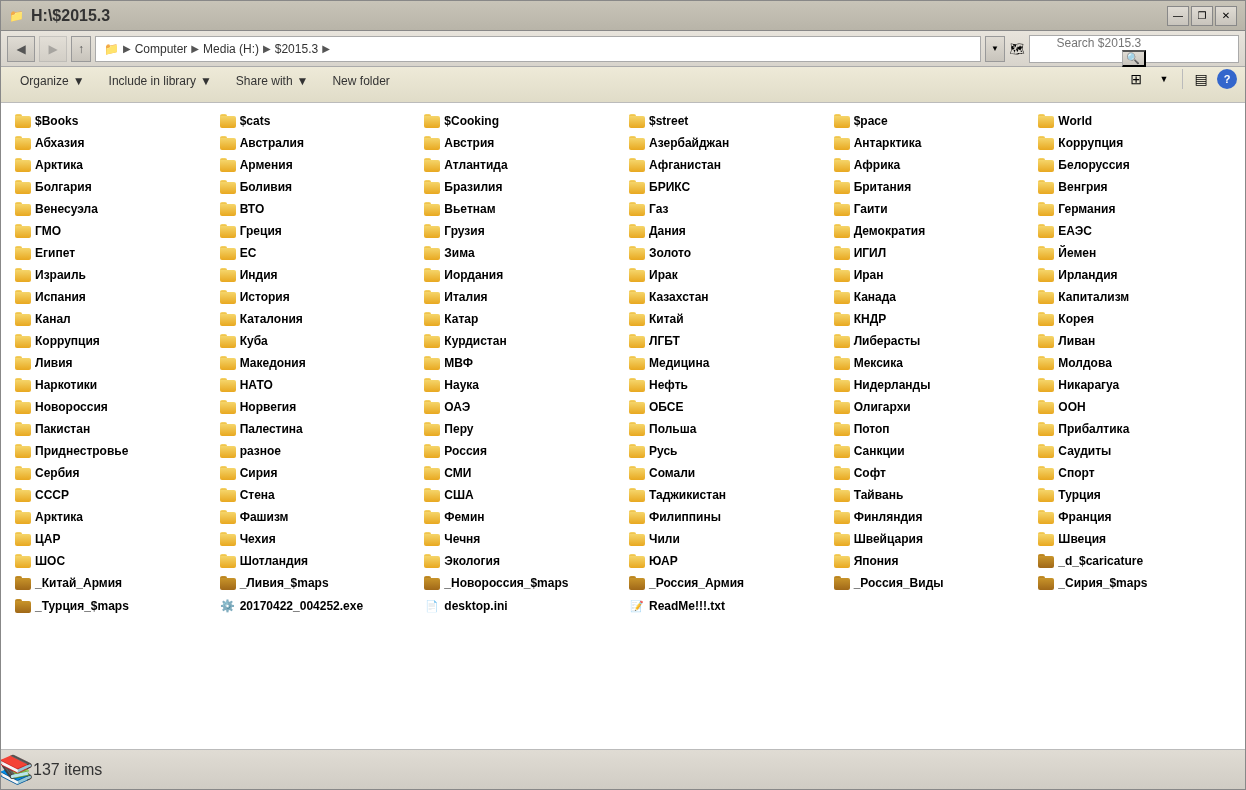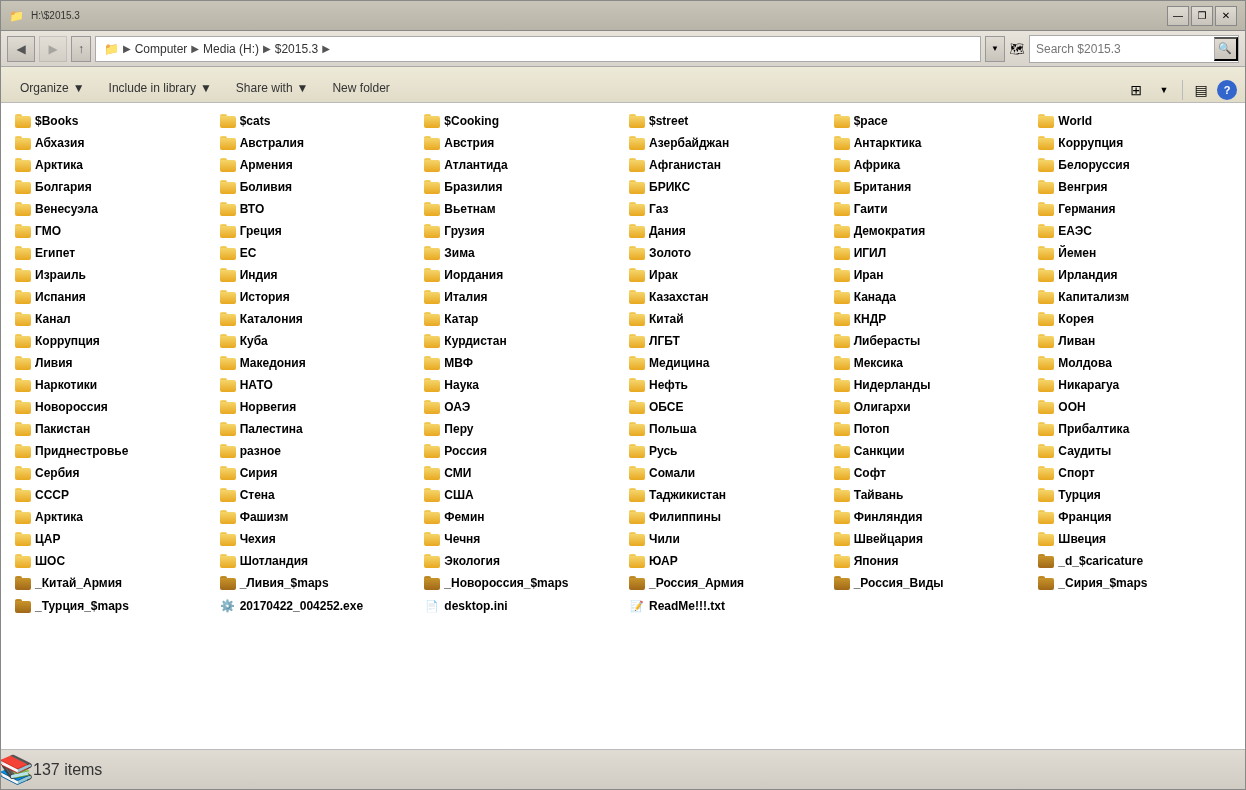--- a/index.html
+++ b/index.html
@@ -27,22 +27,22 @@
       justify-content: space-between;
       padding: 0 8px;
       border-bottom: 1px solid #888;
     }
     .title-bar-left {
       display: flex;
       align-items: center;
       gap: 6px;
     }
     .title-text {
-      font-size: 10px;
-      font-weight: normal;
+      font-size: 16px;
+      font-weight: bold;
       color: #333;
     }
     .title-bar-buttons {
       display: flex;
       gap: 2px;
     }
     .title-btn {
       width: 22px;
       height: 20px;
       background: linear-gradient(to bottom, #e0dcd4, #c8c4bc);
@@ -111,20 +111,21 @@
       font-size: 8px;
       cursor: pointer;
     }
     .search-box {
       width: 210px;
       height: 28px;
       background: white;
       border: 1px solid #aaa;
       display: flex;
       align-items: center;
+      flex-direction: column;
     }
     .search-input {
       flex: 1;
       border: none;
       outline: none;
       padding: 0 6px;
       font-size: 12px;
       background: transparent;
       color: #999;
     }
@@ -136,21 +137,21 @@
       display: flex;
       align-items: center;
       justify-content: center;
       cursor: pointer;
       font-size: 11px;
     }
     .toolbar {
       background: linear-gradient(to bottom, #eeead8, #e0dcc8);
       height: 36px;
       display: flex;
-      align-items: flex-end;
+      align-items: flex-start;
       padding: 0 8px;
       gap: 2px;
       border-bottom: 1px solid #bbb;
     }
     .toolbar-btn {
       height: 28px;
       padding: 0 10px;
       background: transparent;
       border: 1px solid transparent;
       cursor: pointer;

